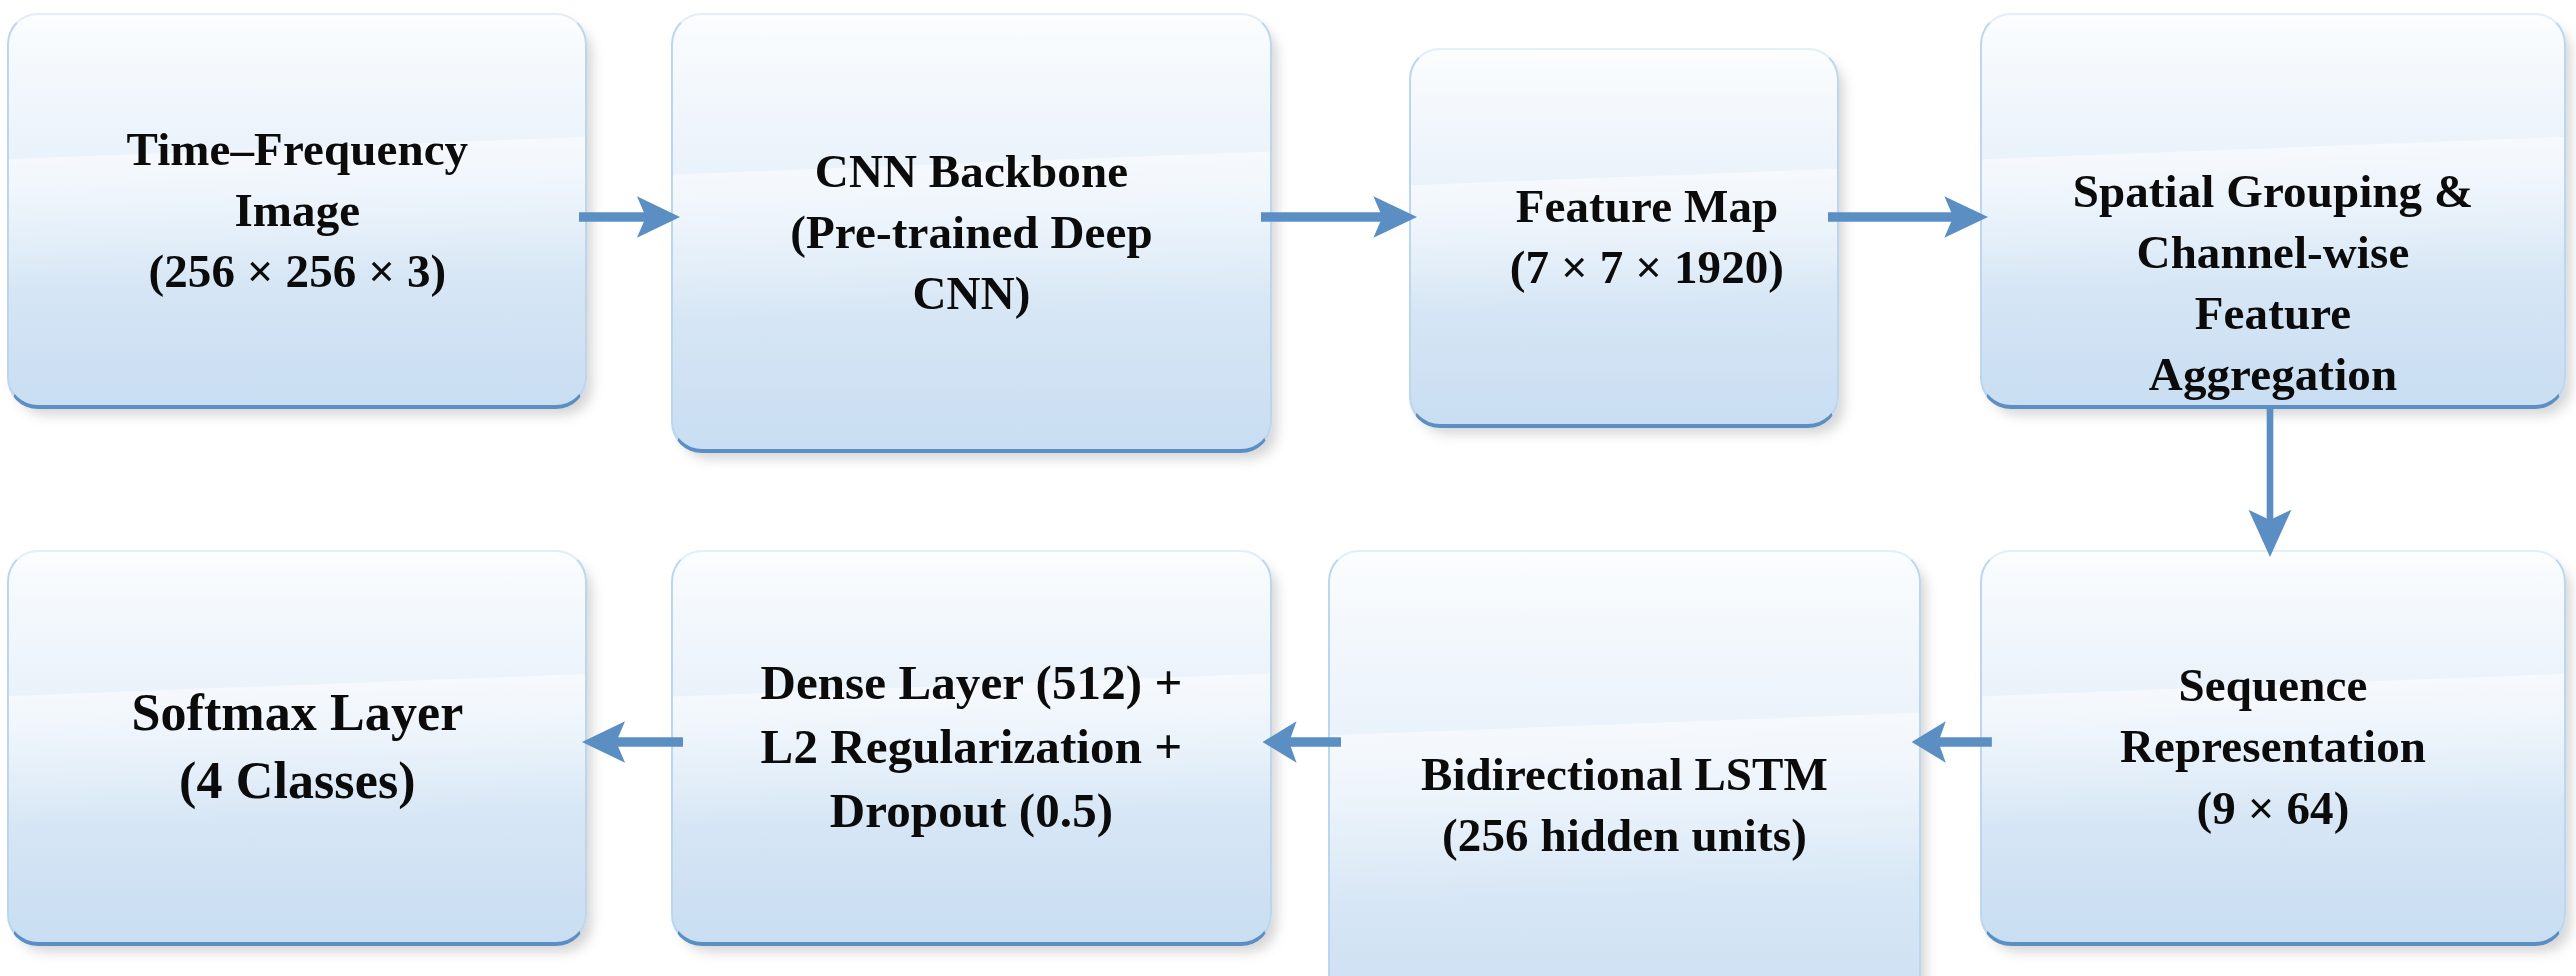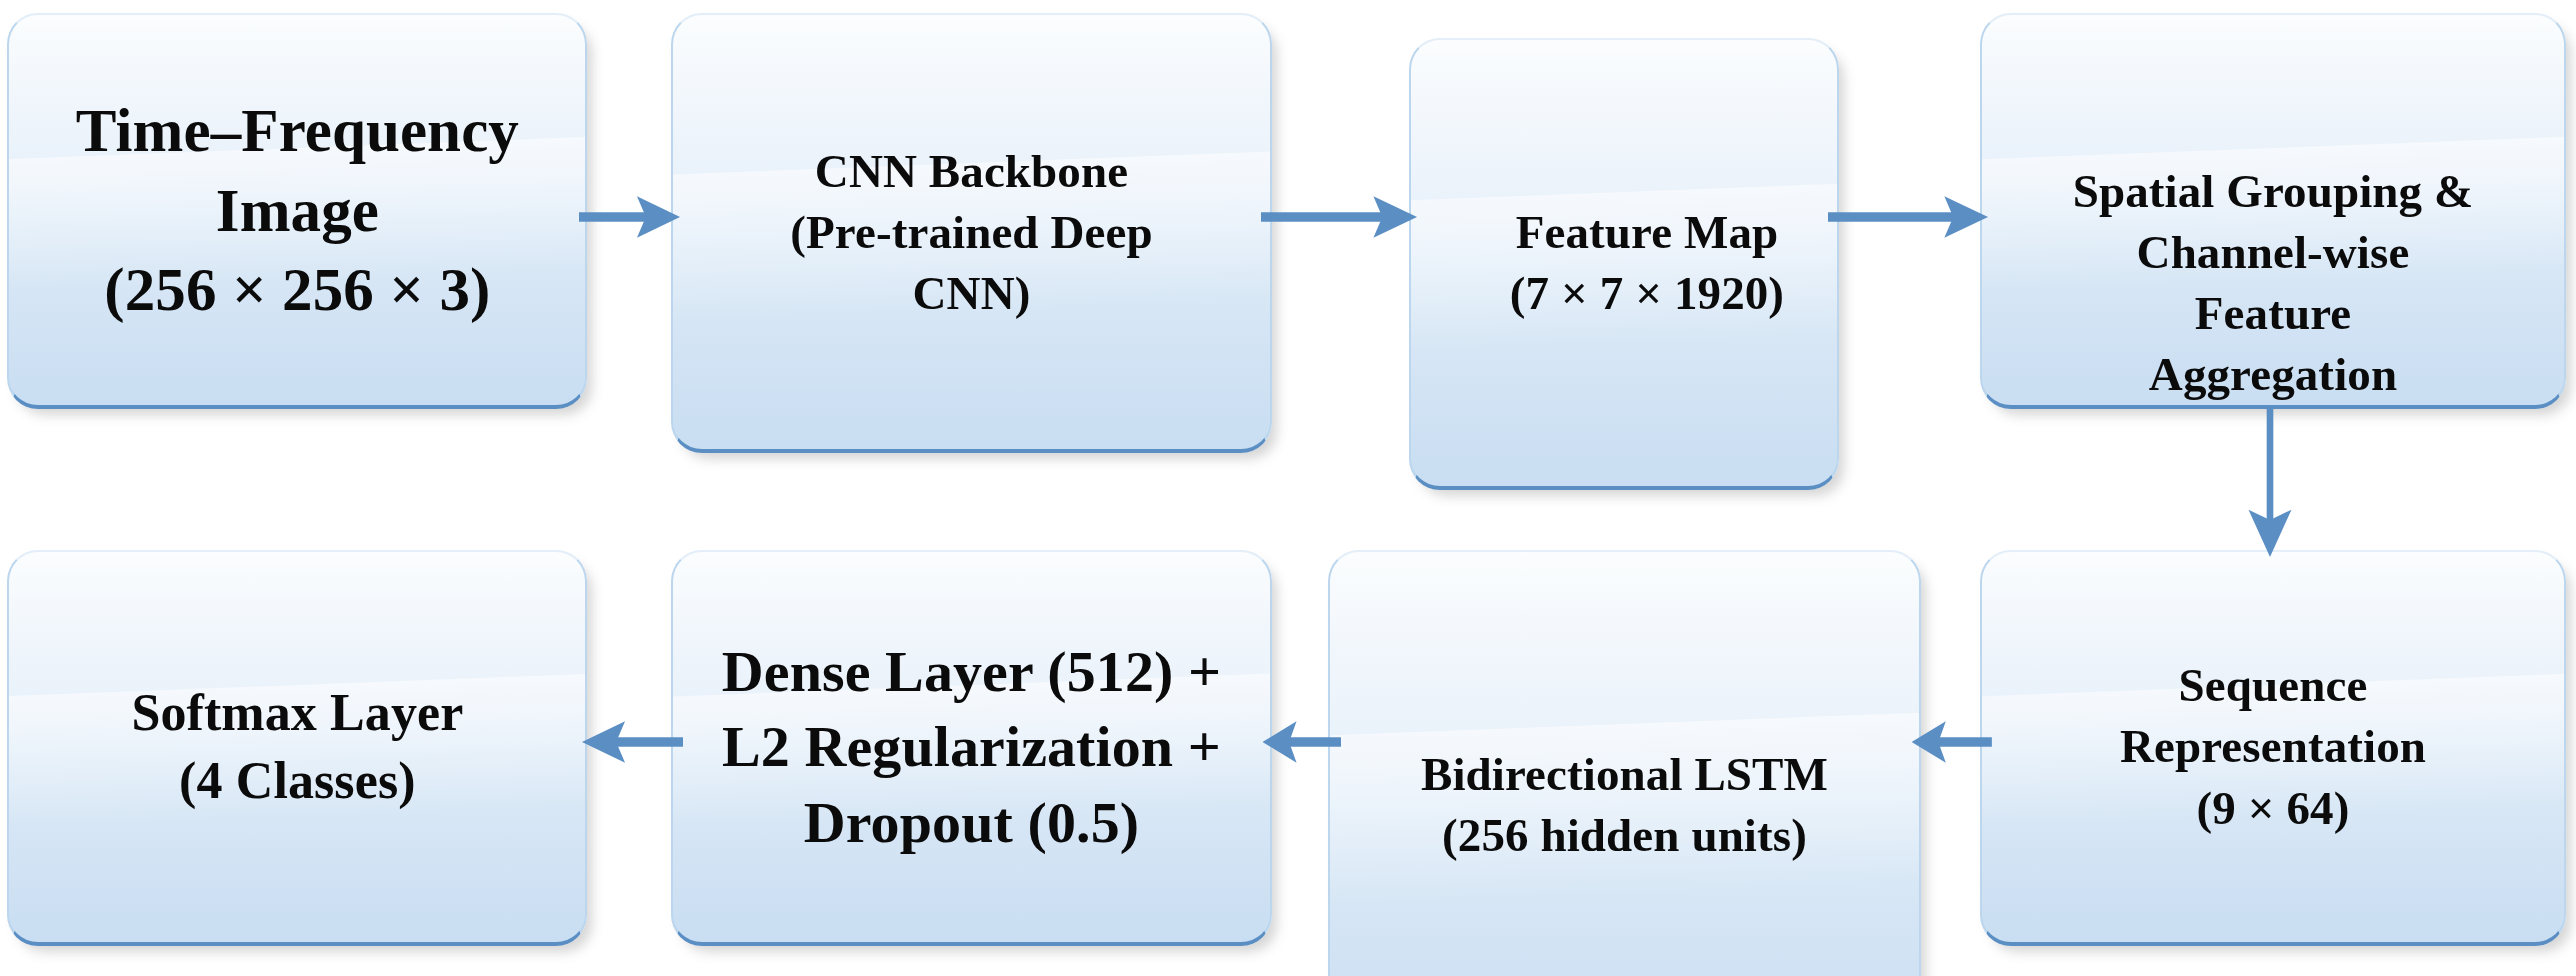--- a/index.html
+++ b/index.html
@@ -64,34 +64,34 @@
     color: #0b0b0b;
     line-height: 1.30;
     padding: 0 13.4px;
     letter-spacing: 0.1px;
     white-space: pre-line;
   }
 
   
   #node-tf         { left: 7.4px;   top: 13.4px;  width: 580px;  height: 396px; }
   #node-cnn        { left: 671px;  top: 13.4px;  width: 601px;  height: 440px; }
-  #node-fmap       { left: 1409px; top: 38px;  width: 430px;  height: 452px; padding-left: 46px; }
+  #node-fmap       { left: 1409px; top: 48px;  width: 430px;  height: 380px; padding-left: 46px; }
   #node-agg        { left: 1980px; top: 13.4px;  width: 586px;  height: 396px; align-items: flex-end; }
 
   #node-softmax    { left: 7.4px;   top: 550px; width: 580px;  height: 396px; }
   #node-dense      { left: 671px;  top: 550px; width: 601px;  height: 396px; }
   #node-bilstm     { left: 1328px; top: 550px; width: 593px;  height: 512px; }
   #node-seq        { left: 1980px; top: 550px; width: 586px;  height: 396px; align-items: center; }
 
-  #node-tf      .node-label { font-size: 61px; font-family: Liberation Serif, serif; }
+  #node-tf      .node-label { font-size: 47px; font-family: Liberation Serif, serif; }
   #node-cnn     .node-label { font-size: 47px; }
   #node-fmap    .node-label { font-size: 47px; }
   #node-agg     .node-label { font-size: 47px; }
   #node-softmax .node-label { font-size: 52px; }
-  #node-dense   .node-label { font-size: 58px; }
+  #node-dense   .node-label { font-size: 49px; }
   #node-bilstm  .node-label { font-size: 47px; }
   #node-seq     .node-label { font-size: 47px; }
 
   
   .connector {
     position: absolute;
     pointer-events: none;
   }
   .connector svg { display: block; overflow: visible; }
 

